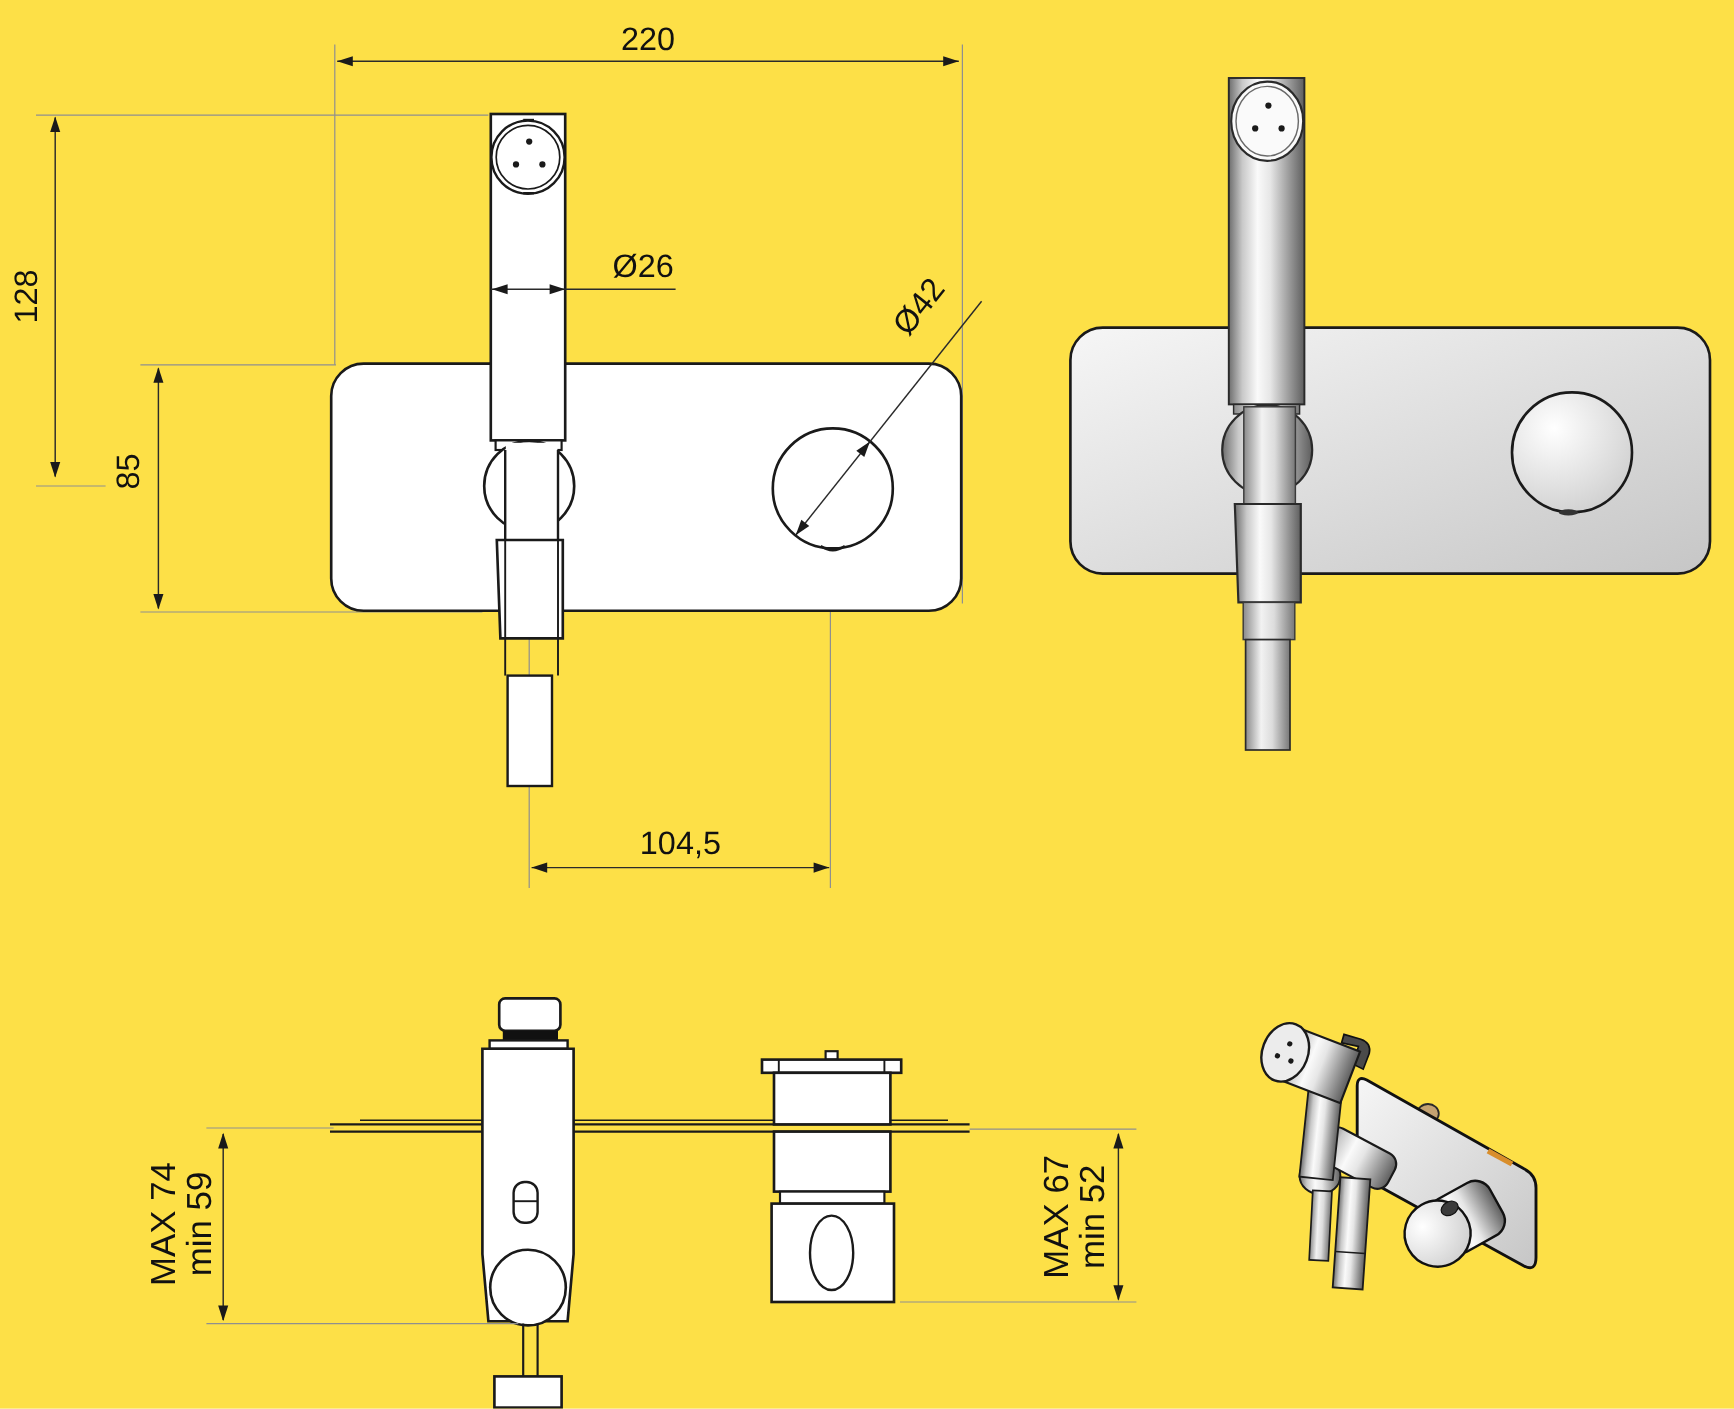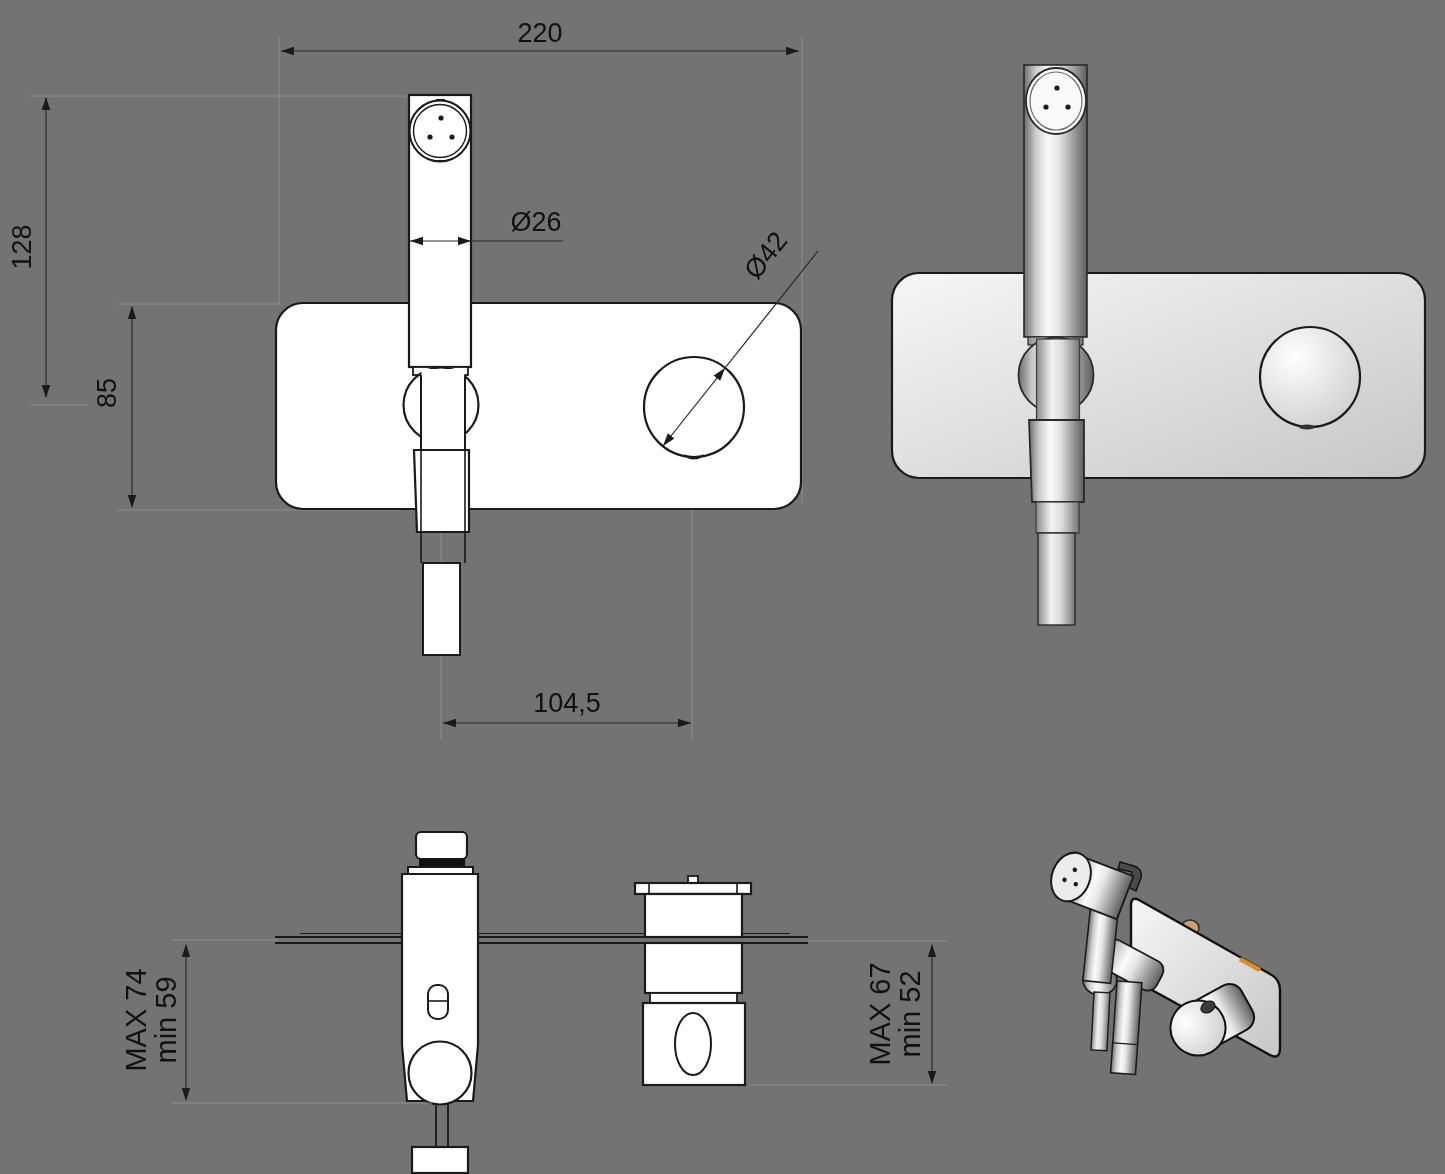--- a/index.html
+++ b/index.html
@@ -1,16 +1,16 @@
 <!DOCTYPE html>
 <html><head>
 <meta charset="utf-8">
 <style>
   html,body{margin:0;padding:0;background:#ffffff;}
-  .stage{position:relative;width:1445px;height:1174px;background:#737373;overflow:hidden;
+  .stage{position:relative;width:1445px;height:1174px;background:#fde047;overflow:hidden;
          font-family:"Liberation Sans","DejaVu Sans",sans-serif;}
   svg{display:block}
   text{fill:#111;font-family:"Liberation Sans","DejaVu Sans",sans-serif;}
   .dim{font-size:27px;}
   .dimBig{font-size:29px;}
 </style>
 </head>
 <body>
 
 <div class="stage">

